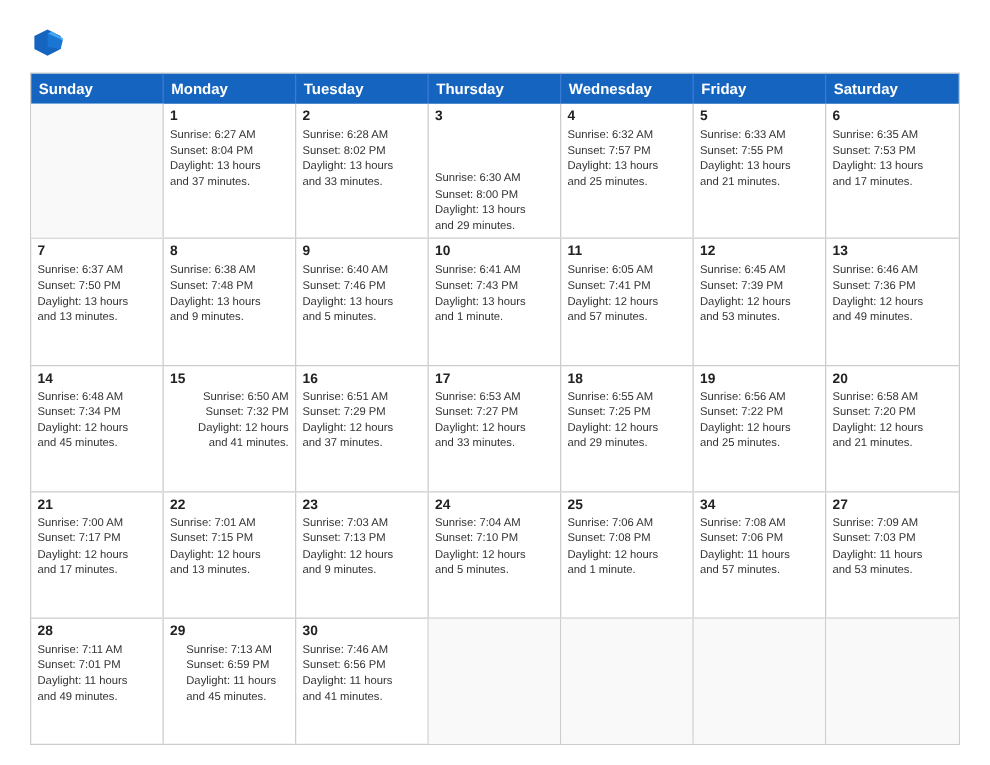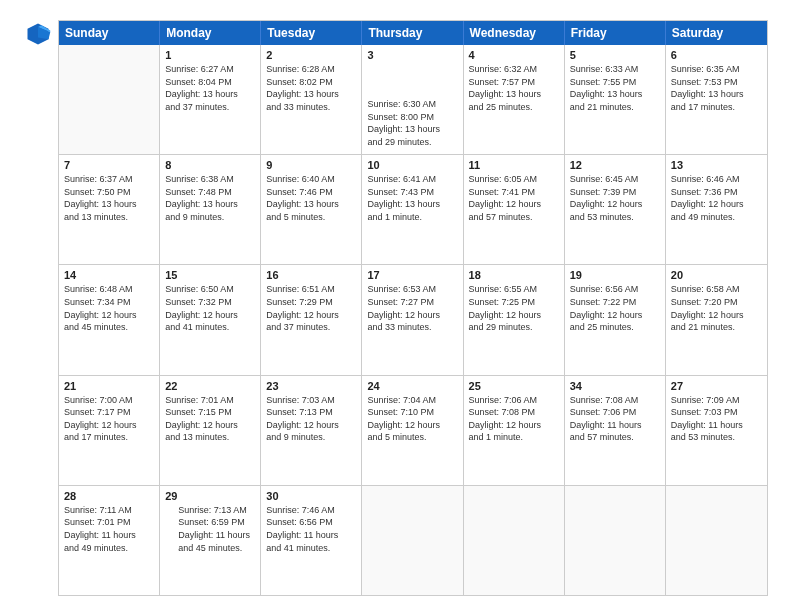--- a/index.html
+++ b/index.html
@@ -8,21 +8,21 @@
       background: #fff;
       width: 792px;
       height: 612px;
       overflow: hidden;
     }
     .page {
       width: 792px;
       height: 612px;
       padding: 20px 24px 16px 24px;
       display: flex;
-      flex-direction: row;
+      flex-direction: column;
     }
     .header {
       display: flex;
       justify-content: space-between;
       align-items: flex-start;
       margin-bottom: 10px;
     }
     .logo {
       display: flex;
       align-items: center;
@@ -237,21 +237,21 @@
         <div class="cal-row">
           <div class="cal-cell">
             <div class="day-num">14</div>
             <div class="cell-info" style="white-space: pre-line;">Sunrise: 6:48 AM
 Sunset: 7:34 PM
 Daylight: 12 hours
 and 45 minutes.</div>
           </div>
           <div class="cal-cell">
             <div class="day-num">15</div>
-            <div class="cell-info" style="white-space: pre-line;">Sunrise: 6:50 AM
+            <div class="cell-info" style="white-space: pre-line; text-align: right;">Sunrise: 6:50 AM
 Sunset: 7:32 PM
 Daylight: 12 hours
 and 41 minutes.</div>
           </div>
           <div class="cal-cell">
             <div class="day-num">16</div>
             <div class="cell-info" style="white-space: pre-line;">Sunrise: 6:51 AM
 Sunset: 7:29 PM
 Daylight: 12 hours
 and 37 minutes.</div>

